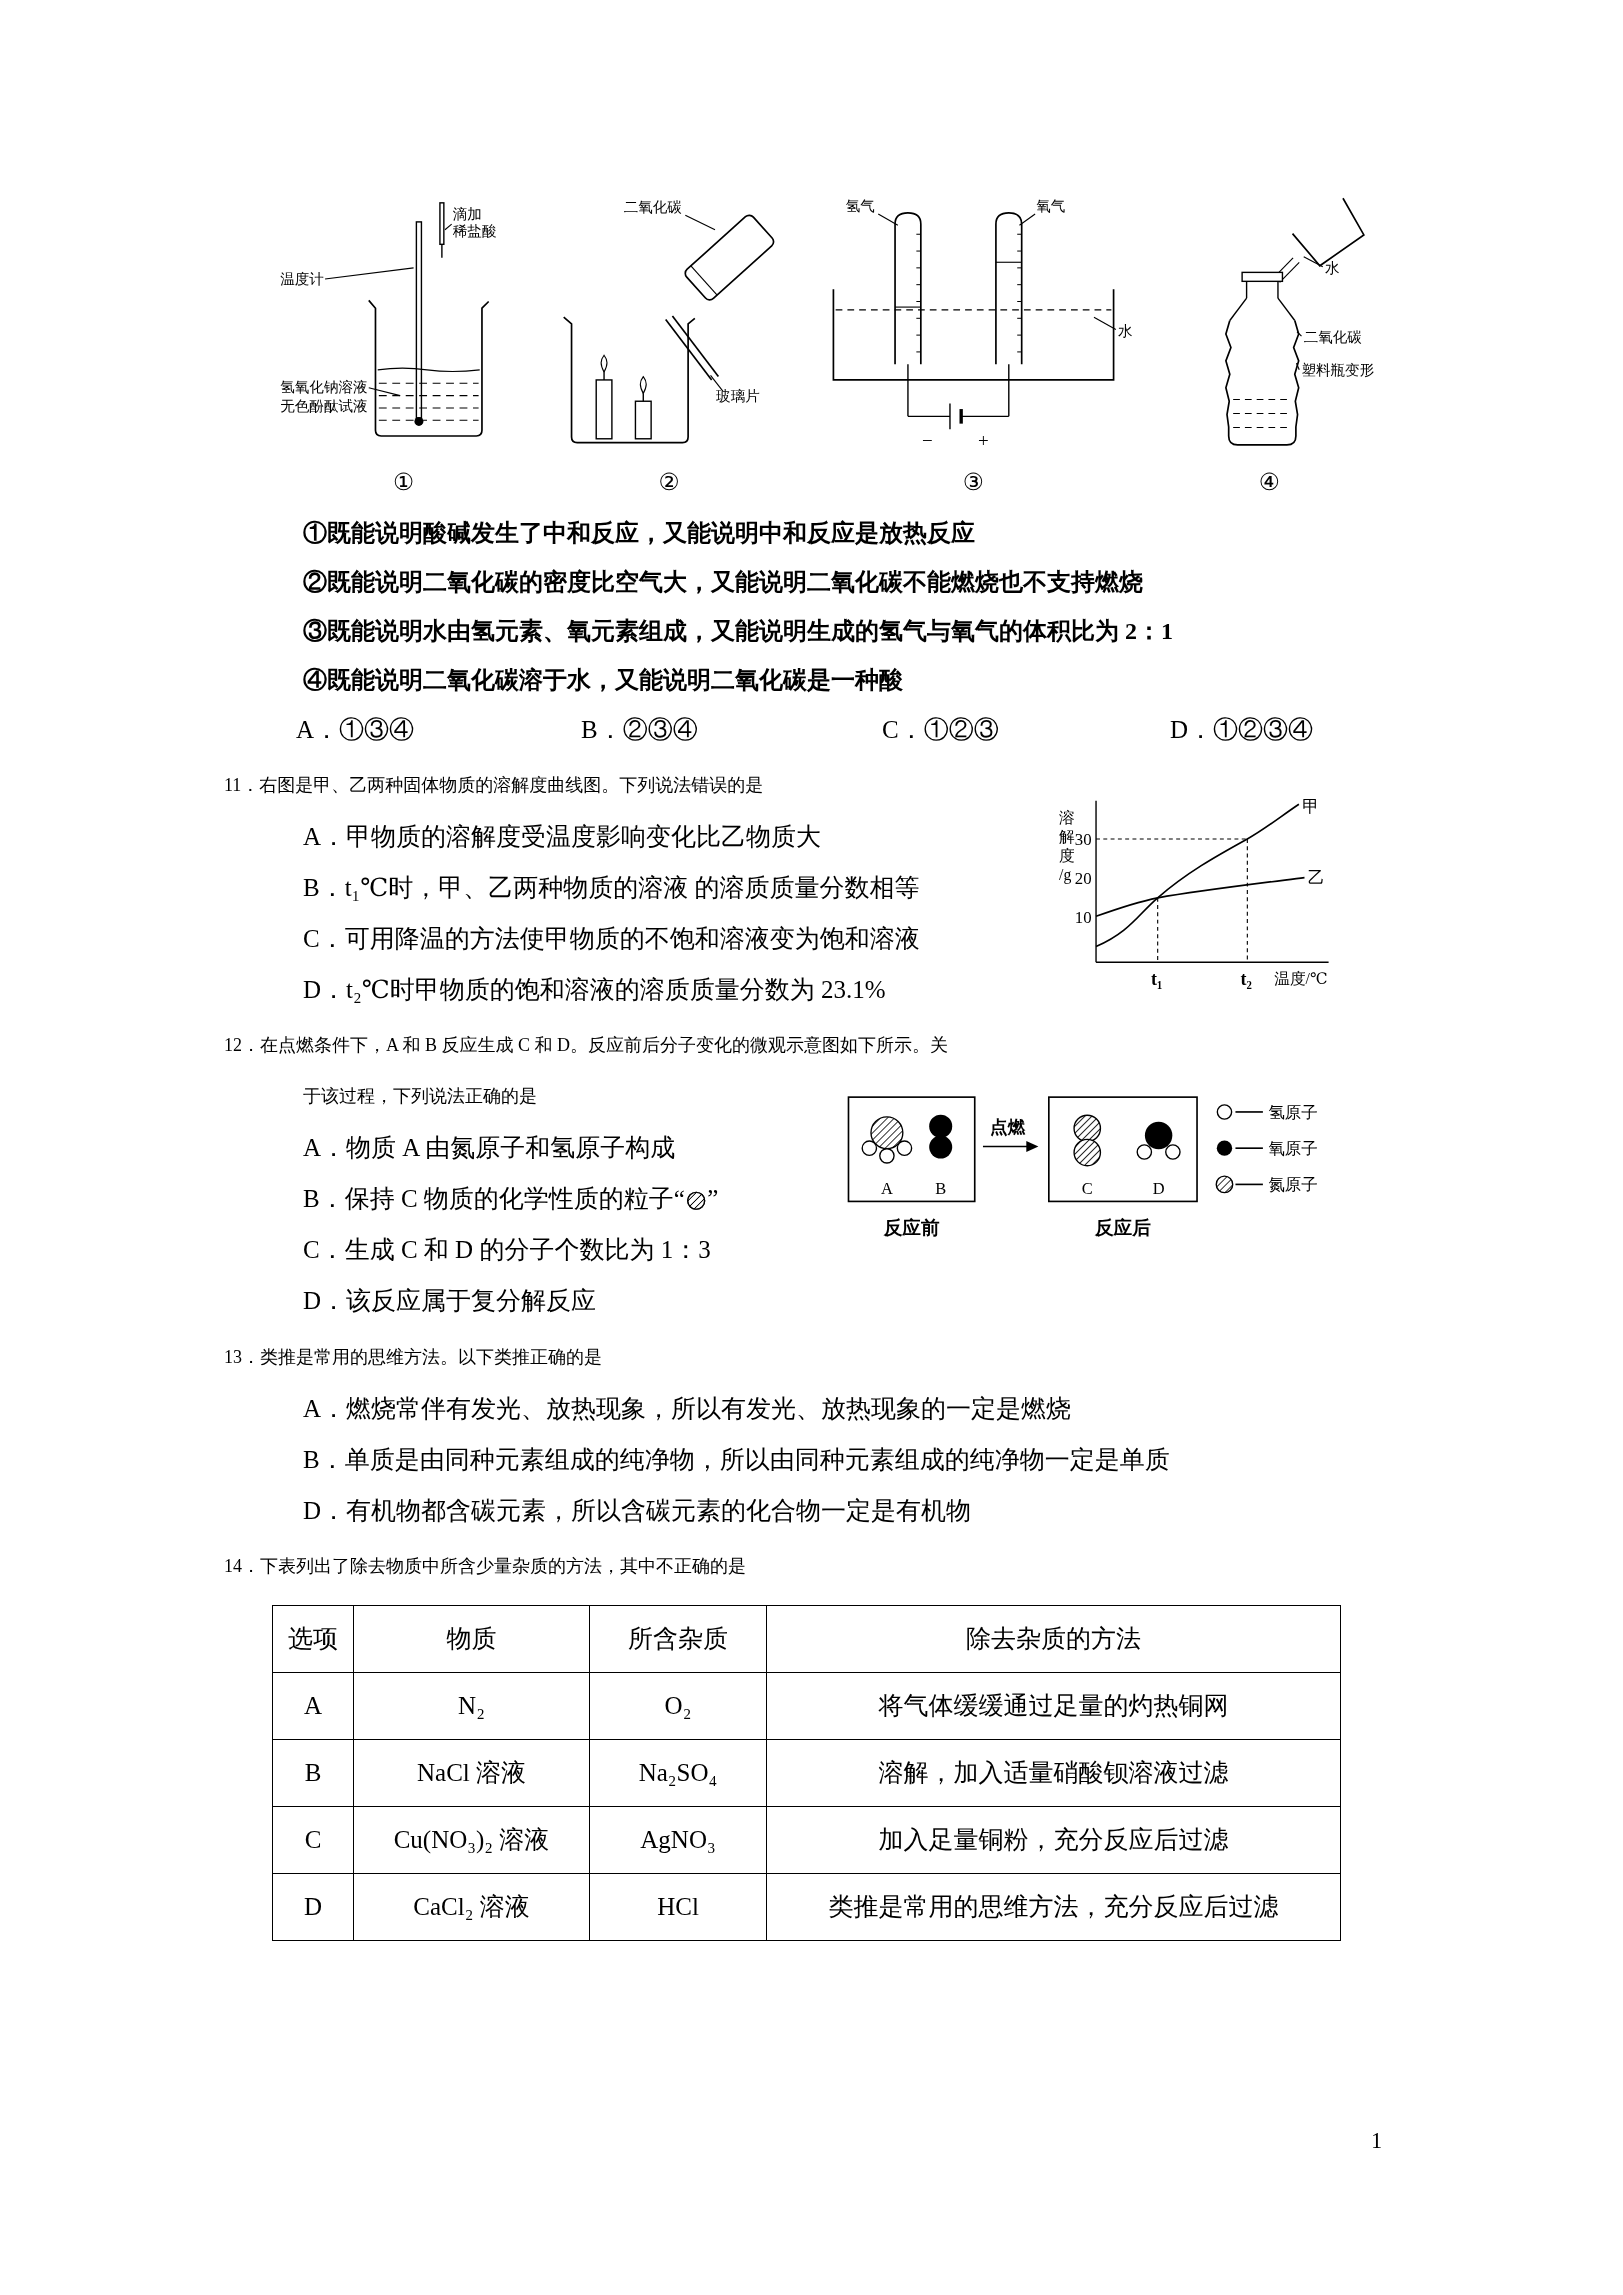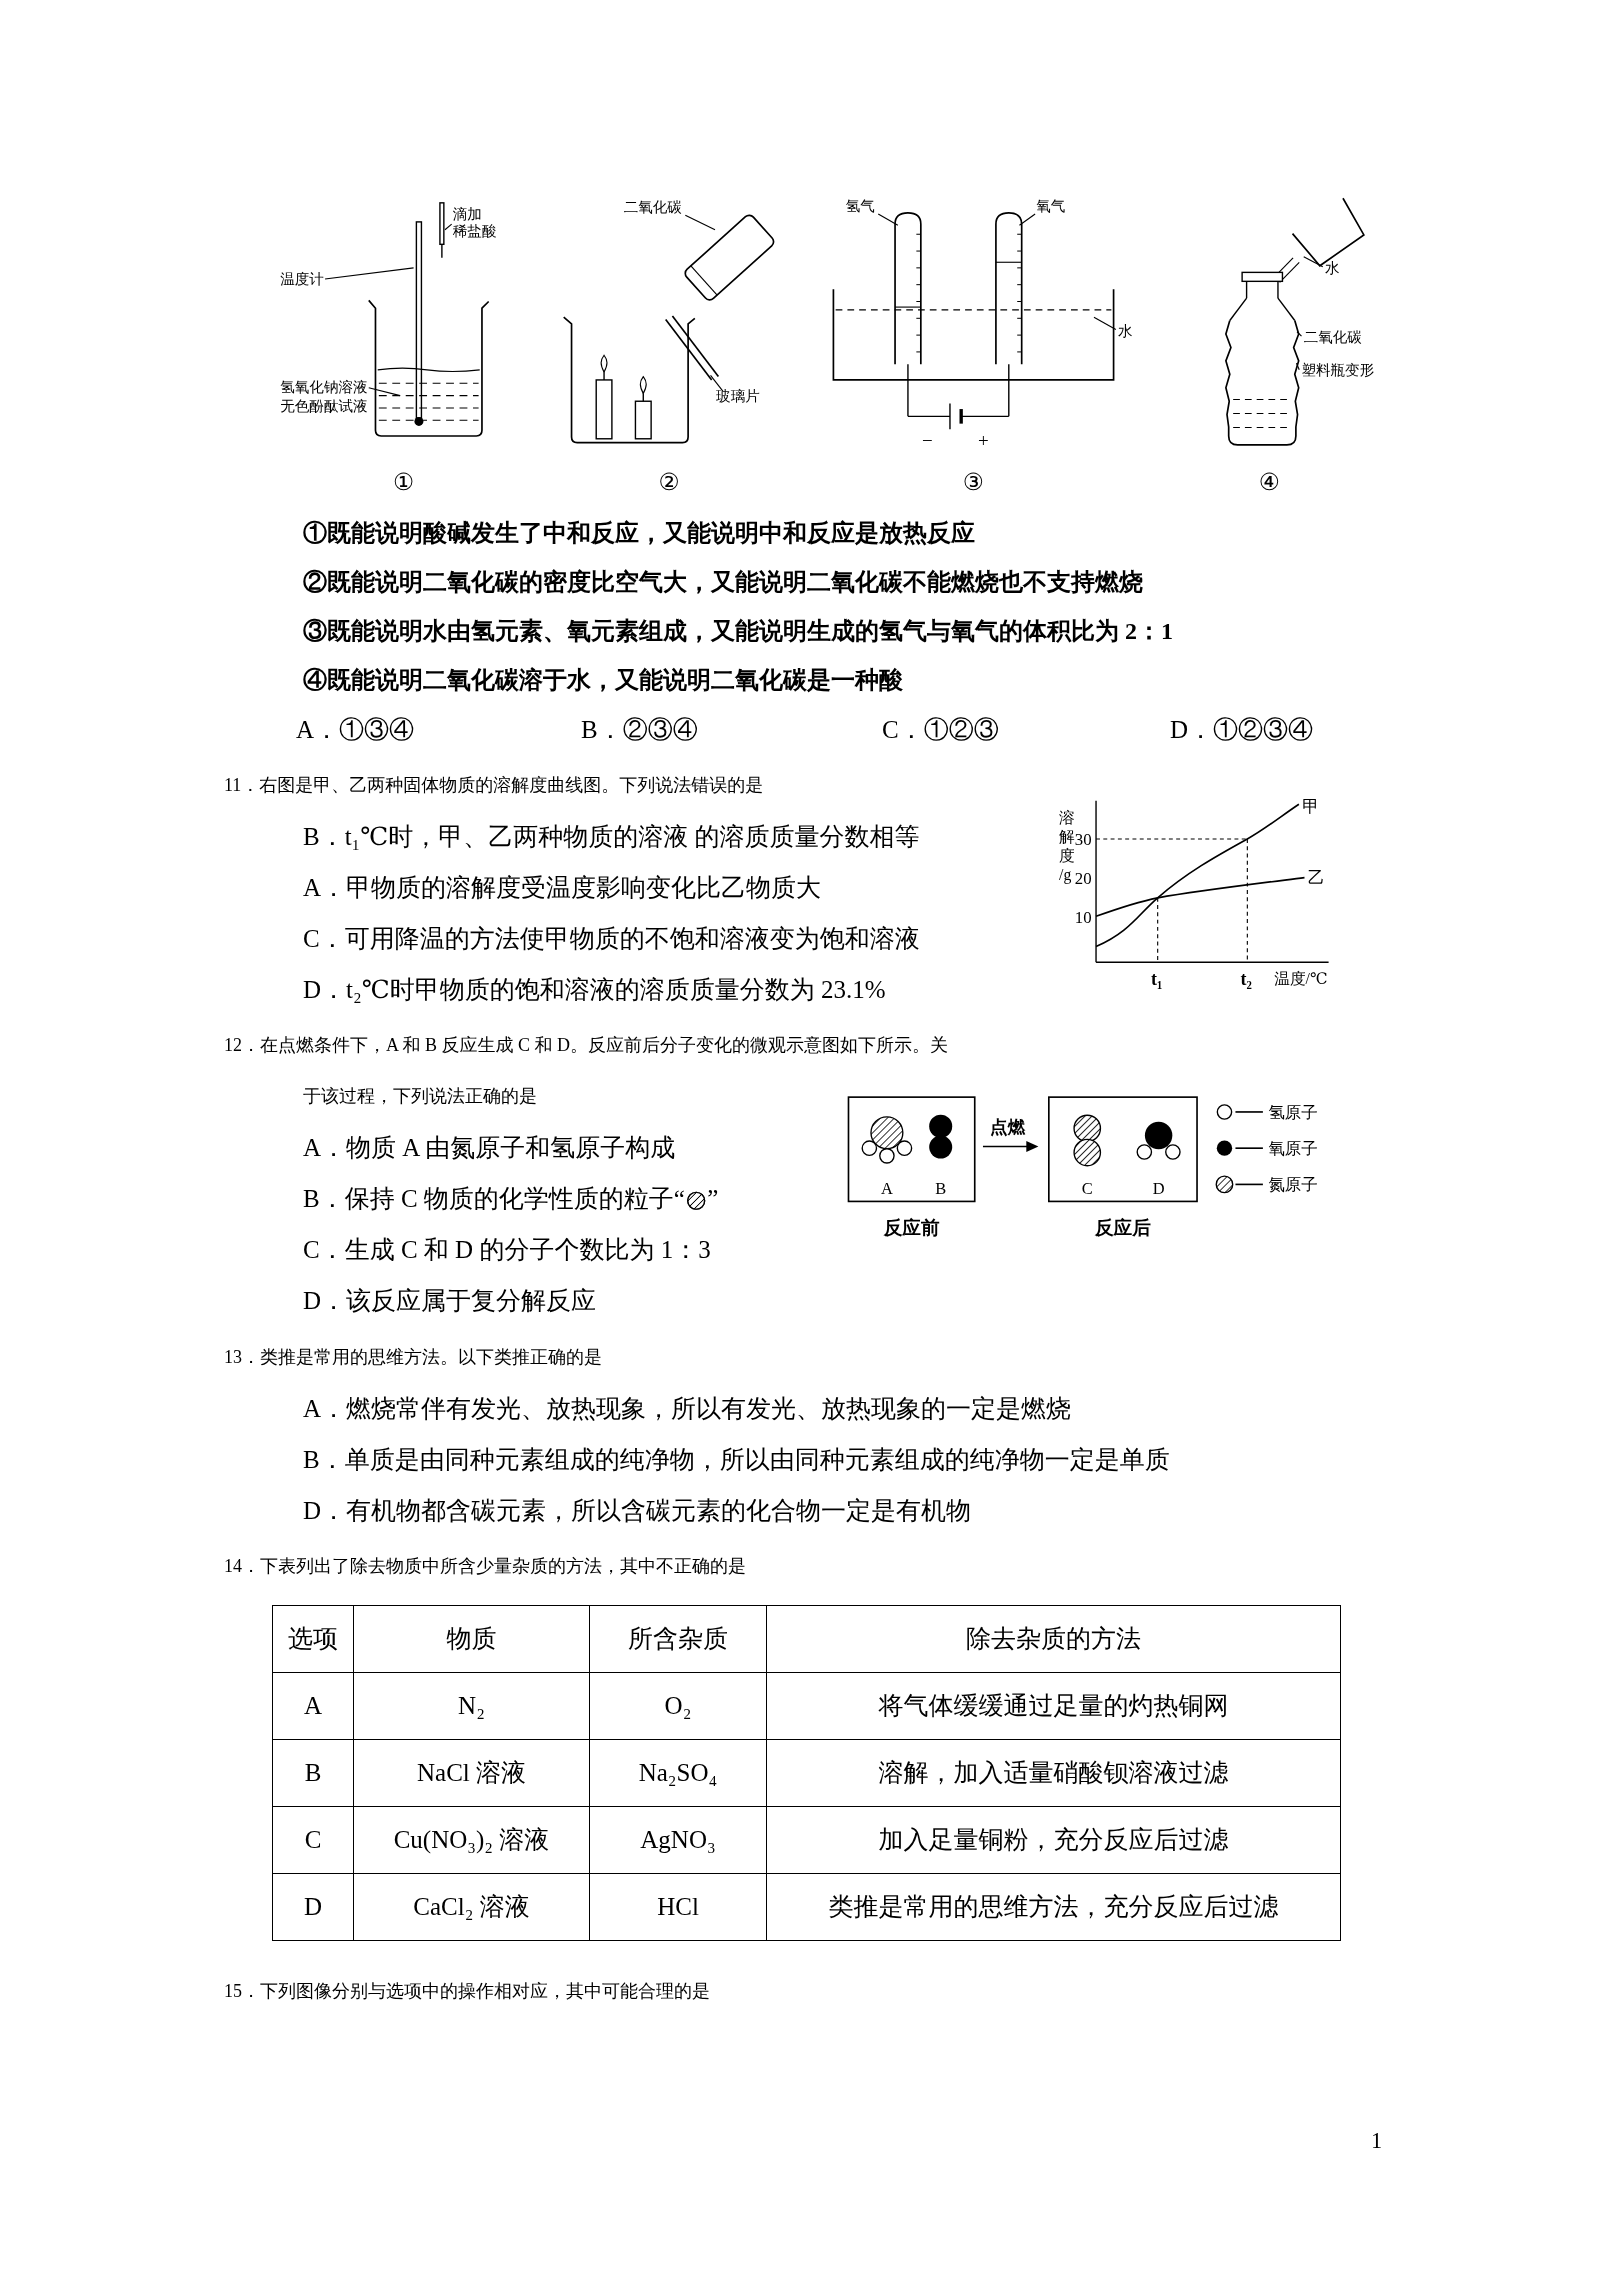--- a/index.html
+++ b/index.html
@@ -188,22 +188,22 @@
     </div>
     <div class="opt-row">
       <span class="opt-a">A．①③④</span>
       <span class="opt-b">B．②③④</span>
       <span class="opt-c">C．①②③</span>
       <span class="opt-d">D．①②③④</span>
     </div>
 
     <section class="question">
       <div class="stem">11．右图是甲、乙两种固体物质的溶解度曲线图。下列说法错误的是</div>
+      <div class="q-line indent">A．甲物质的溶解度受温度影响变化比乙物质大</div>
       <div class="q-line indent">B．t₁℃时，甲、乙两种物质的溶液 的溶质质量分数相等</div>
-      <div class="q-line indent">A．甲物质的溶解度受温度影响变化比乙物质大</div>
       <div class="q-line indent">C．可用降温的方法使甲物质的不饱和溶液变为饱和溶液</div>
       <div class="q-line indent">D．t₂℃时甲物质的饱和溶液的溶质质量分数为 23.1%</div>
 
       <svg class="solubility-chart" width="297" height="202" viewBox="0 0 530 360">
         <line x1="100" y1="12" x2="100" y2="300" stroke="#000" stroke-width="2.5"></line>
         <line x1="100" y1="300" x2="515" y2="300" stroke="#000" stroke-width="2.5"></line>
         <text x="34" y="52" font-size="28">溶</text>
         <text x="34" y="86" font-size="28">解</text>
         <text x="34" y="120" font-size="28">度</text>
         <text x="34" y="154" font-size="28">/g</text>
@@ -319,21 +319,18 @@
           <tr>
             <td>D</td>
             <td>CaCl₂ 溶液</td>
             <td>HCl</td>
             <td>类推是常用的思维方法，充分反应后过滤</td>
           </tr>
         </tbody>
       </table>
     </section>
 
-    <section class="question" style="margin-top:25px;">
-      <div class="stem">15．下列图像分别与选项中的操作相对应，其中可能合理的是</div>
-    </section>
 
   </div>
 
   <div class="pageno">1</div>
 </div>
 
 
 </body></html>

